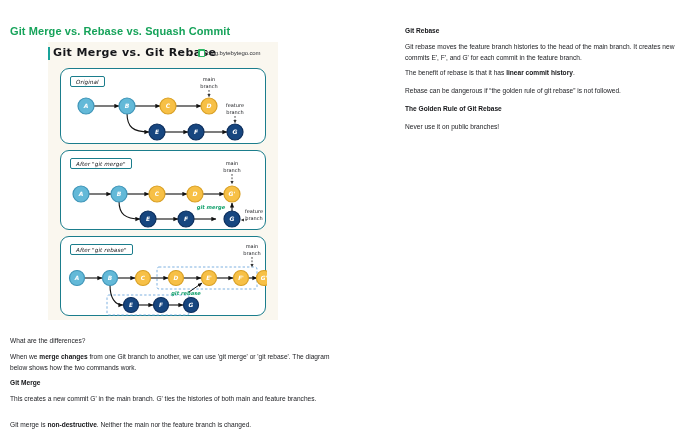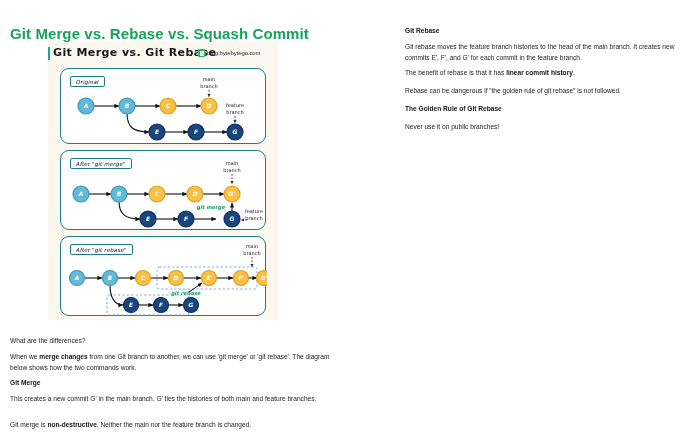--- a/index.html
+++ b/index.html
@@ -26,21 +26,21 @@
     position: absolute;
     left: 0px;
     top: 0px;
     width: 360px;
     height: 444px;
   }
   .doc-title {
     position: absolute;
     left: 10px;
     top: 25px;
-    font-size: 15px;
+    font-size: 11px;
     font-weight: bold;
     color: #16a35a;
     letter-spacing: 0.1px;
     white-space: nowrap;
   }
 
   
   .diagram-card {
     position: absolute;
     left: 48px;

